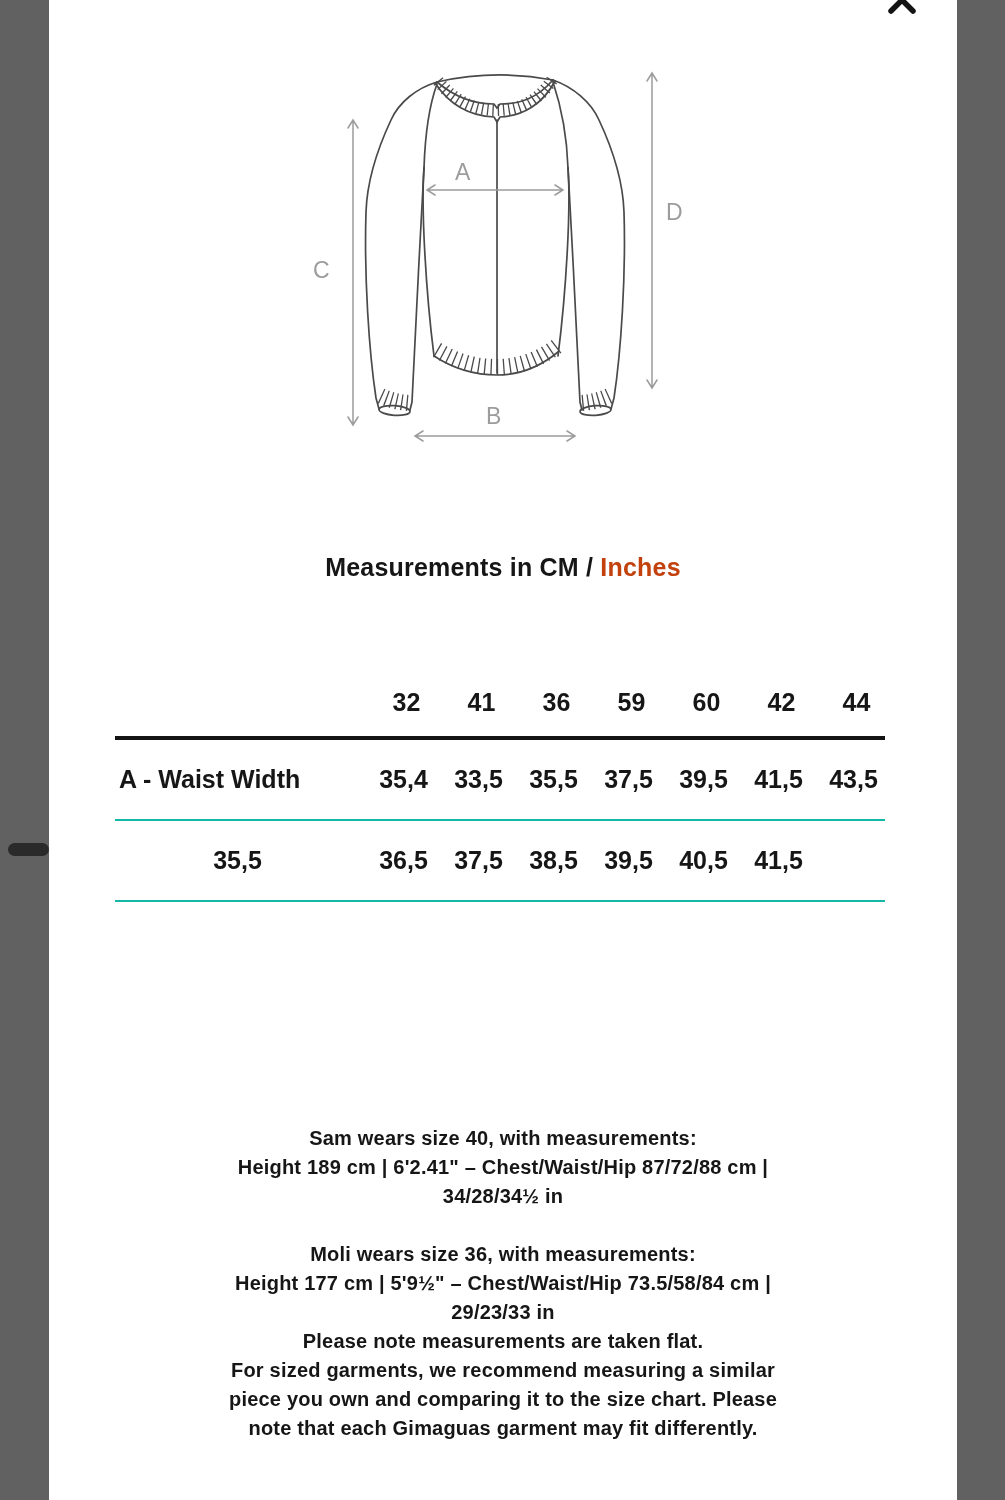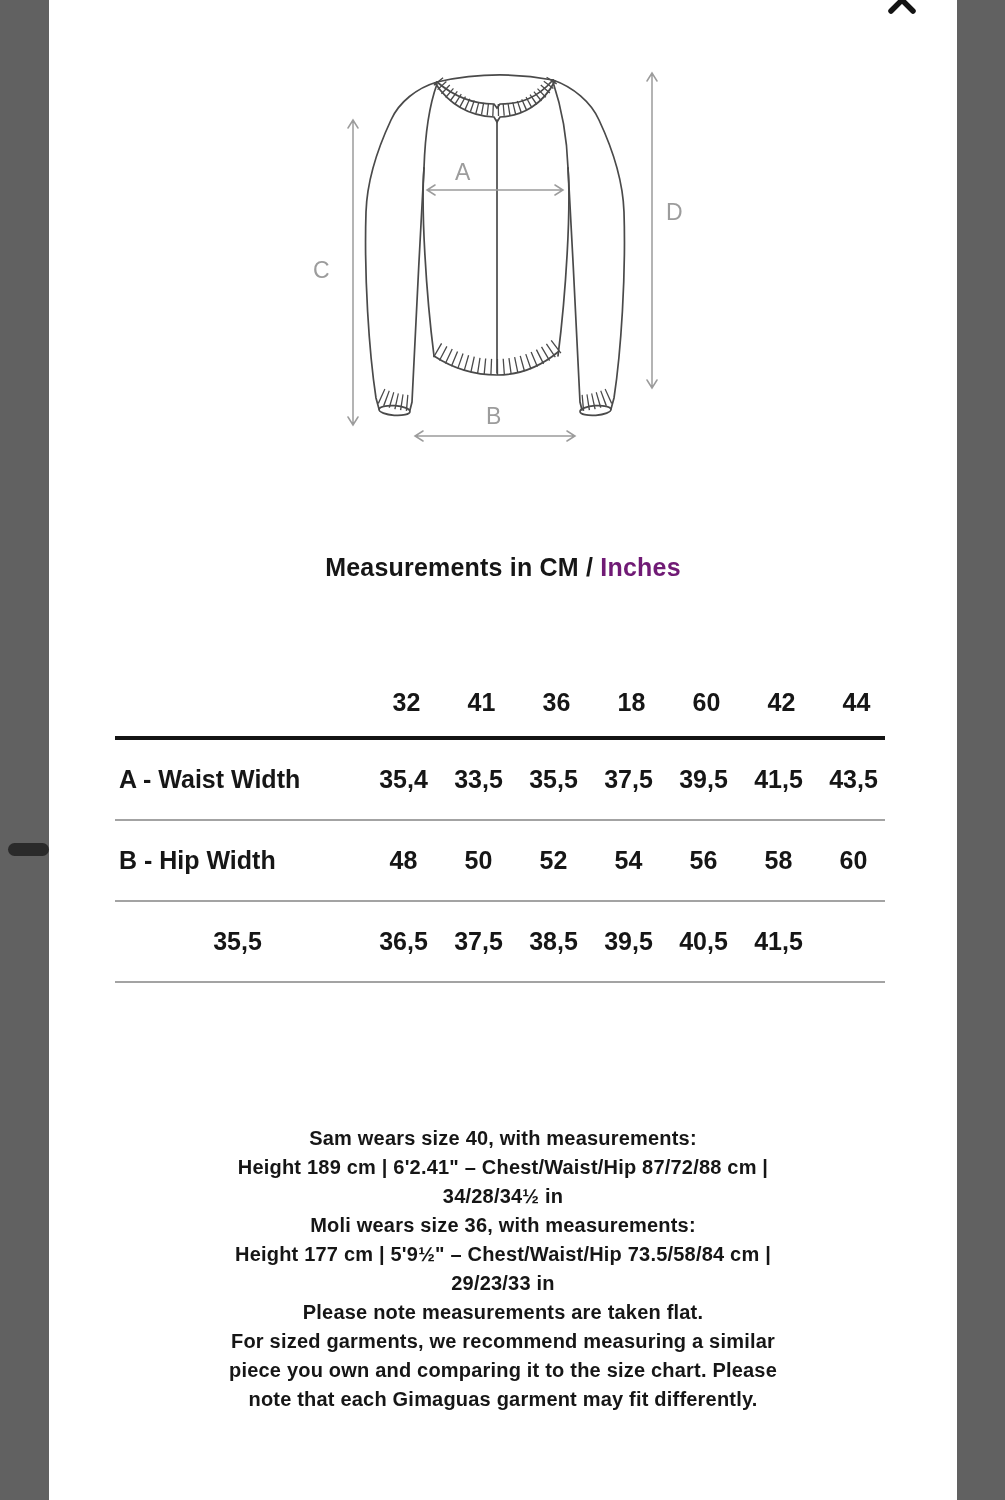--- a/index.html
+++ b/index.html
@@ -34,56 +34,56 @@
     width: 400px; height: 400px;
   }
   .title {
     position: absolute; top: 552px; left: 0;
     width: 100%;
     text-align: center;
     font-size: 25px; font-weight: bold;
     line-height: 30px;
     letter-spacing: 0.2px;
   }
-  .title .inches { color: #701a75; }
+  .title .inches { color: #c2410c; }
   .size-table {
     position: absolute; left: 66px; top: 668px;
     width: 770px;
     font-size: 25px; font-weight: bold;
   }
   .tr {
     display: grid;
     grid-template-columns: 245px repeat(7, 1fr);
     align-items: center;
   }
   .tr.head {
     height: 68px;
     border-bottom: 4px solid #141414;
     gap: 18px;
   }
   .tr.body-row {
     height: 79px;
-    border-bottom: 2px solid #a3a3a3;
+    border-bottom: 2px solid #14b8a6;
     gap: 12px;
   }
   .td, .th { text-align: center; white-space: nowrap; }
   .label-cell { text-align: left; padding-left: 4px; }
   .footer {
     position: absolute; top: 1124px; left: 0;
     width: 100%;
     text-align: center;
     font-size: 20px; font-weight: bold;
     line-height: 29px;
     letter-spacing: 0.2px;
   }
   .footer p {
     margin: 0;
     white-space: pre-line;
   }
-  .footer p + p { }
+  .footer p + p { margin-top: 29px; }
   .garment-line { fill: none; stroke: #4a4a4a; stroke-width: 1.7; stroke-linecap: round; }
   .rib { fill: none; stroke: #4a4a4a; }
   .arrow { fill: none; stroke: #9c9c9c; stroke-width: 1.5; stroke-linecap: round; }
   .dim-label { fill: #9c9c9c; font-size: 23px; font-family: "Liberation Sans", sans-serif; }
 </style>
 </head>
 <body>
 
 <div class="underlay-pill"></div>
 
@@ -145,44 +145,34 @@
   <div class="title"><span>Measurements in CM /</span>
     <span class="inches">Inches</span>
   </div>
 
   <div class="size-table">
     <div class="tr head">
       <div class="th label-cell"></div>
       <div class="th">32</div>
       <div class="th">41</div>
       <div class="th">36</div>
-      <div class="th">18</div>
+      <div class="th">59</div>
       <div class="th">60</div>
       <div class="th">42</div>
       <div class="th">44</div>
     </div>
     <div class="tr body-row">
       <div class="td label-cell">A - Waist Width</div>
       <div class="td">35,4</div>
       <div class="td">33,5</div>
       <div class="td">35,5</div>
       <div class="td">37,5</div>
       <div class="td">39,5</div>
       <div class="td">41,5</div>
       <div class="td">43,5</div>
-    </div>
-    <div class="tr body-row">
-      <div class="td label-cell">B - Hip Width</div>
-      <div class="td">48</div>
-      <div class="td">50</div>
-      <div class="td">52</div>
-      <div class="td">54</div>
-      <div class="td">56</div>
-      <div class="td">58</div>
-      <div class="td">60</div>
     </div>
     <div class="tr body-row">
       <div class="td">35,5</div>
       <div class="td">36,5</div>
       <div class="td">37,5</div>
       <div class="td">38,5</div>
       <div class="td">39,5</div>
       <div class="td">40,5</div>
       <div class="td">41,5</div>
     </div>

